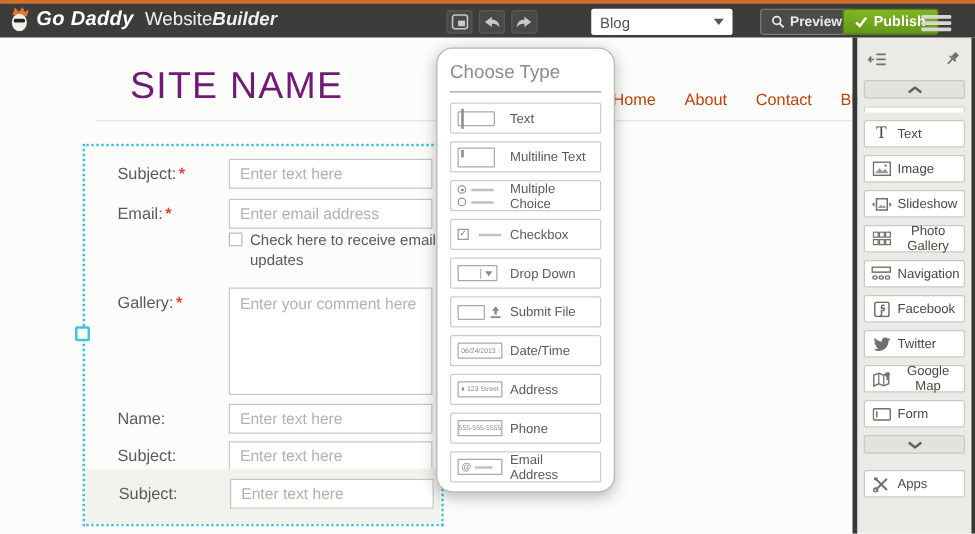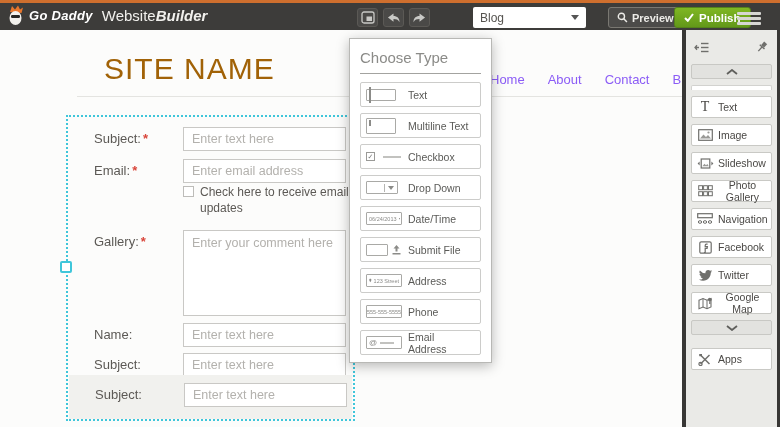--- a/index.html
+++ b/index.html
@@ -4,21 +4,21 @@
 <style>
   * { margin:0; padding:0; box-sizing:border-box; }
   html,body { width:780px; height:427px; overflow:hidden; background:#fbfbfa;
     font-family:"Liberation Sans", sans-serif; }
   .stage { position:relative; width:780px; height:427px; }
 
   
   .topbar { position:absolute; top:0; left:0; right:0; height:30px;
     background:#3d3c3a; border-top:3px solid #cf6f2e; z-index:50; }
   .brand { position:absolute; left:7px; top:2px; display:flex; align-items:center; gap:5px; }
-  .brand-script { color:#fff; font-size:13px; font-weight:bold; font-style:italic; letter-spacing:.3px; }
+  .brand-script { color:#fff; font-size:16px; font-weight:bold; font-style:italic; letter-spacing:.3px; }
   .brand-product { color:#f1f0ed; font-size:15px; margin-left:4px; }
   .brand-product b { font-weight:bold;font-style:italic; }
   .tb-btn { position:absolute; top:5px; width:21px; height:19px; background:#4a4947;
     border:1px solid #5b5955; border-radius:3px; display:flex; align-items:center;
     justify-content:center; cursor:pointer; }
   .page-select { position:absolute; left:473px; top:4px; width:113px; height:21px;
     background:#fff; border-radius:2px; display:flex; align-items:center;
     padding:0 7px; font-size:12px; color:#55534f; cursor:pointer; }
   .page-select .chev { margin-left:auto; width:0; height:0;
     border-left:4px solid transparent; border-right:4px solid transparent;
@@ -29,26 +29,26 @@
   .btn-publish { position:absolute; left:674px; top:4px; height:21px; padding:0 9px;
     background:linear-gradient(#7fb723,#639819); border:1px solid #55831a; border-radius:3px;
     color:#fff; font-size:11.5px; font-weight:bold; display:flex; gap:5px; align-items:center; cursor:pointer; }
   .btn-menu { position:absolute; left:737px; top:6px; width:24px; height:18px;
     background:transparent; border:none; display:flex; flex-direction:column;
     justify-content:center; gap:2px; cursor:pointer; }
   .btn-menu i { display:block; height:3px; background:#d6d6d3; border-radius:1px; }
 
   
   .workspace { position:absolute; top:30px; left:0; width:780px; height:397px; background:#fcfcfb; }
-  .site-title { position:absolute; left:104px; top:22px; font-size:30px; color:#a16207;
+  .site-title { position:absolute; left:104px; top:22px; font-size:30px; color:#701a75;
     letter-spacing:1px; font-weight:400; }
   .header-rule { position:absolute; left:77px; top:66px; width:605px;
     border-top:1px solid #e4e4e1; }
   .site-nav { position:absolute; left:490px; top:42px; display:flex; gap:23px;
-    font-size:13px; color:#8b5cf6; }
+    font-size:13px; color:#c2410c; }
   .site-nav span { cursor:pointer; }
 
   
   .form-sel { position:absolute; left:66px; top:85px; width:289px; height:306px;
     border:2px dotted #3fc6da;text-decoration:underline; }
   .form-handle { position:absolute; left:-8px; top:50%; margin-top:-7px; width:12px;
     height:12px; background:#fff; border:2px solid #3fc6da; border-radius:2px; cursor:pointer; }
   .frow { position:absolute; left:0; right:0; height:26px; }
   .flabel { position:absolute; left:26px; top:4px; font-size:13px; color:#5c5955; }
   .freq { color:#d9453a; font-weight:bold; margin-left:2px; }
@@ -60,21 +60,21 @@
     border:1px solid #c9c8c5; background:#fff; font-size:12.5px; padding:5px 8px;
     color:#555; resize:none; font-family:"Liberation Sans",sans-serif; }
   .fcheckrow { position:absolute; left:115px; top:67px; width:168px; display:flex; gap:6px;
     font-size:12px; color:#5c5955; line-height:1.35; }
   .fcheckbox { width:11px; height:11px; border:1px solid #bdbcb9; background:#fff;
     flex:none; margin-top:2px; cursor:pointer; }
   .hl-row { position:absolute; left:1px; right:1px; top:258px; height:44px; background:#f1f1ee; }
 
   
   .popup { position:absolute; left:349px; top:8px; width:143px; background:#fff;
-    border:1px solid #b8b8b5; border-radius:0; box-shadow:0 3px 12px rgba(0,0,0,.28);
+    border:1px solid #b8b8b5; border-radius:13px; box-shadow:0 3px 12px rgba(0,0,0,.28);
     padding:8px 10px 5px; z-index:20; }
   .popup-title { font-size:15px; color:#8b8b88; padding:2px 0 7px; border-bottom:1px solid #a3a3a0; margin-bottom:8px; }
   .pitem { display:flex; align-items:center; height:25px; border:1px solid #ccccca;
     border-radius:2px; margin-bottom:6px; padding:0 5px; font-size:10.5px; color:#5a5a57;
     background:#fff; cursor:pointer; }
   .pic { width:42px; flex:none; display:flex; align-items:center; }
   .mbox { position:relative; height:12px; border:1px solid #a9a9a6; background:#fff;
     border-radius:1px; display:flex; align-items:center; }
   .w30{width:30px} .w32{width:32px} .w22{width:22px} .w36{width:36px}
   .h16{height:16px}
@@ -241,64 +241,79 @@
 
       <div class="pitem">
         <span class="pic">
             <span class="mbox w30 h16">
               <span class="ibeam2"></span>
             </span>
           </span>
         <span>Multiline Text</span>
       </div>
 
+      <div class="pitem">
+        <span class="pic">
+          <span class="mc-col">
+            <span class="mc-row">
+                <span class="radio sel"></span>
+                <span class="mline"></span>
+              </span>
+            <span class="mc-row">
+                <span class="radio"></span>
+                <span class="mline"></span>
+              </span>
+          </span>
+        </span>
+        <span>Multiple Choice</span>
+      </div>
 
       <div class="pitem">
         <span class="pic">
           <span class="mc-row">
               <span class="cbx"></span>
               <span class="mline" style="margin-left:4px"></span>
             </span>
         </span>
         <span>Checkbox</span>
       </div>
 
       <div class="pitem">
         <span class="pic">
           <span class="mbox w32" style="height:13px">
               <span class="ddchev">
                 <i></i>
               </span>
             </span>
         </span>
         <span>Drop Down</span>
+      </div>
+
+      <div class="pitem">
+        <span class="pic">
+          <span class="mbox w22"></span>
+          <svg class="upld" width="9" height="10" viewBox="0 0 9 10">
+            <path d="M4.5 0 L7.5 3.5 H5.5 V6.5 H3.5 V3.5 H1.5 Z" fill="#8b8b88"></path>
+            <rect x="0.5" y="8" width="8" height="1.5" fill="#8b8b88"></rect>
+          </svg>
+        </span>
+        <span>Submit File</span>
       </div>
 
       <div class="pitem">
         <span class="pic">
           <span class="mbox w36" style="height:13px">
             <span class="mtext">06/24/2013</span>
             <svg width="8" height="8" viewBox="0 0 8 8" style="margin-left:auto;margin-right:1px">
               <rect x="0.5" y="1" width="7" height="6.5" fill="none" stroke="#8b8b88" stroke-width="1"></rect>
               <line x1="0.5" y1="3" x2="7.5" y2="3" stroke="#8b8b88" stroke-width="1"></line>
             </svg>
           </span>
         </span>
         <span>Date/Time</span>
-      </div>
-
-      <div class="pitem">
-        <span class="pic">
-          <span class="mbox w22"></span>
-          <svg class="upld" width="9" height="10" viewBox="0 0 9 10">
-            <path d="M4.5 0 L7.5 3.5 H5.5 V6.5 H3.5 V3.5 H1.5 Z" fill="#8b8b88"></path>
-            <rect x="0.5" y="8" width="8" height="1.5" fill="#8b8b88"></rect>
-          </svg>
-        </span>
-        <span>Submit File</span>
       </div>
 
       <div class="pitem">
         <span class="pic">
           <span class="mbox w36" style="height:13px">
             <svg width="6" height="9" viewBox="0 0 6 9" style="margin-left:2px">
               <path d="M3 0.5 C4.4 0.5 5.5 1.6 5.5 3 C5.5 4.8 3 8.5 3 8.5 C3 8.5 0.5 4.8 0.5 3 C0.5 1.6 1.6 0.5 3 0.5 Z" fill="#8b8b88"></path>
             </svg>
             <span class="mtext">123 Street</span>
           </span>
@@ -440,20 +455,29 @@
             <path d="M1 3.2 L5 1.5 L9 3.2 L13 1.5 V10 L9 11.7 L5 10 L1 11.7 Z" fill="none" stroke="#6f6f6c" stroke-width="1.1"></path>
             <line x1="5" y1="1.5" x2="5" y2="10" stroke="#6f6f6c" stroke-width="1"></line>
             <line x1="9" y1="3.2" x2="9" y2="11.7" stroke="#6f6f6c" stroke-width="1"></line>
             <circle cx="11.8" cy="2.6" r="1.9" fill="#6f6f6c"></circle>
             <line x1="11.8" y1="4.2" x2="11.8" y2="7" stroke="#6f6f6c" stroke-width="1.2"></line>
           </svg>
         </span>
         <span>Google Map</span>
       </button>
 
+      <button class="sb-btn">
+        <span class="ic">
+          <svg width="15" height="11" viewBox="0 0 15 11">
+            <rect x="0.7" y="1" width="13.6" height="9" rx="1" fill="none" stroke="#6f6f6c" stroke-width="1.2"></rect>
+            <line x1="3.4" y1="3" x2="3.4" y2="8" stroke="#6f6f6c" stroke-width="1.2"></line>
+          </svg>
+        </span>
+        <span>Form</span>
+      </button>
 
       <div class="sb-scroll" style="margin-top:6px">
         <svg width="12" height="6" viewBox="0 0 12 6">
           <polyline points="1,1 6,5 11,1" fill="none" stroke="#5f5f5c" stroke-width="1.8"></polyline>
         </svg>
       </div>
 
       <button class="sb-btn sb-apps">
         <span class="ic">
           <svg width="14" height="13" viewBox="0 0 14 13">

